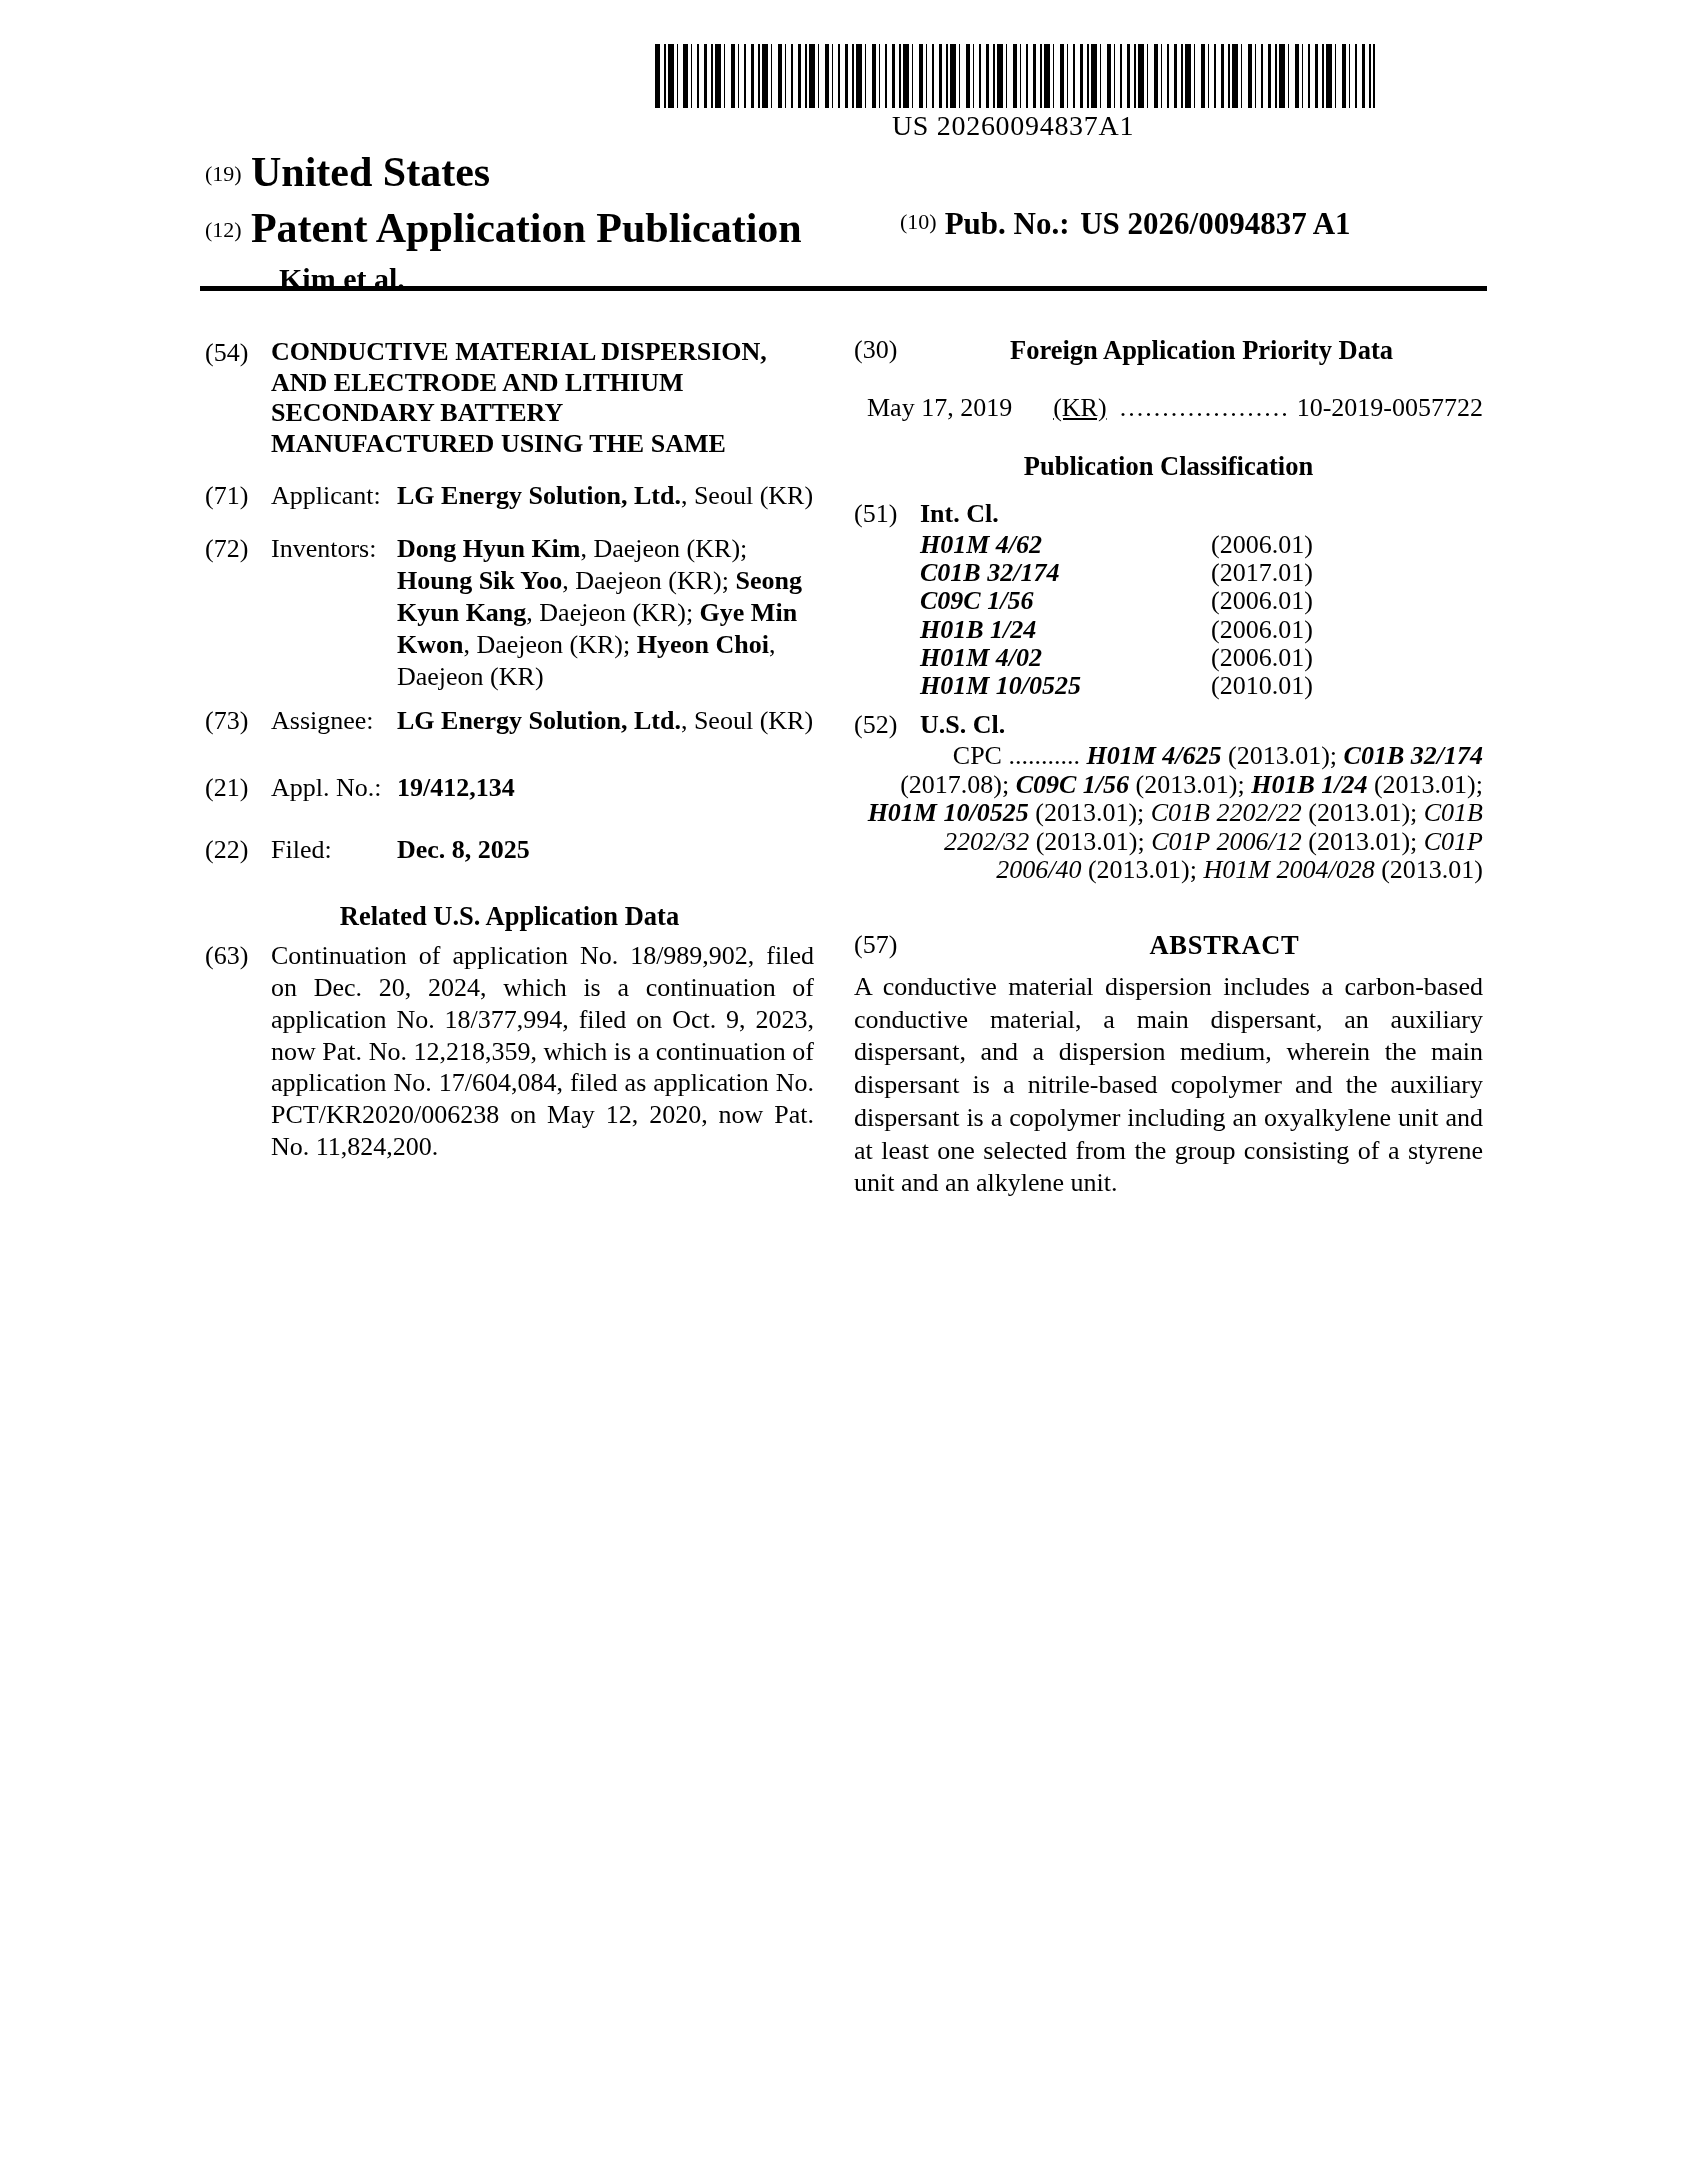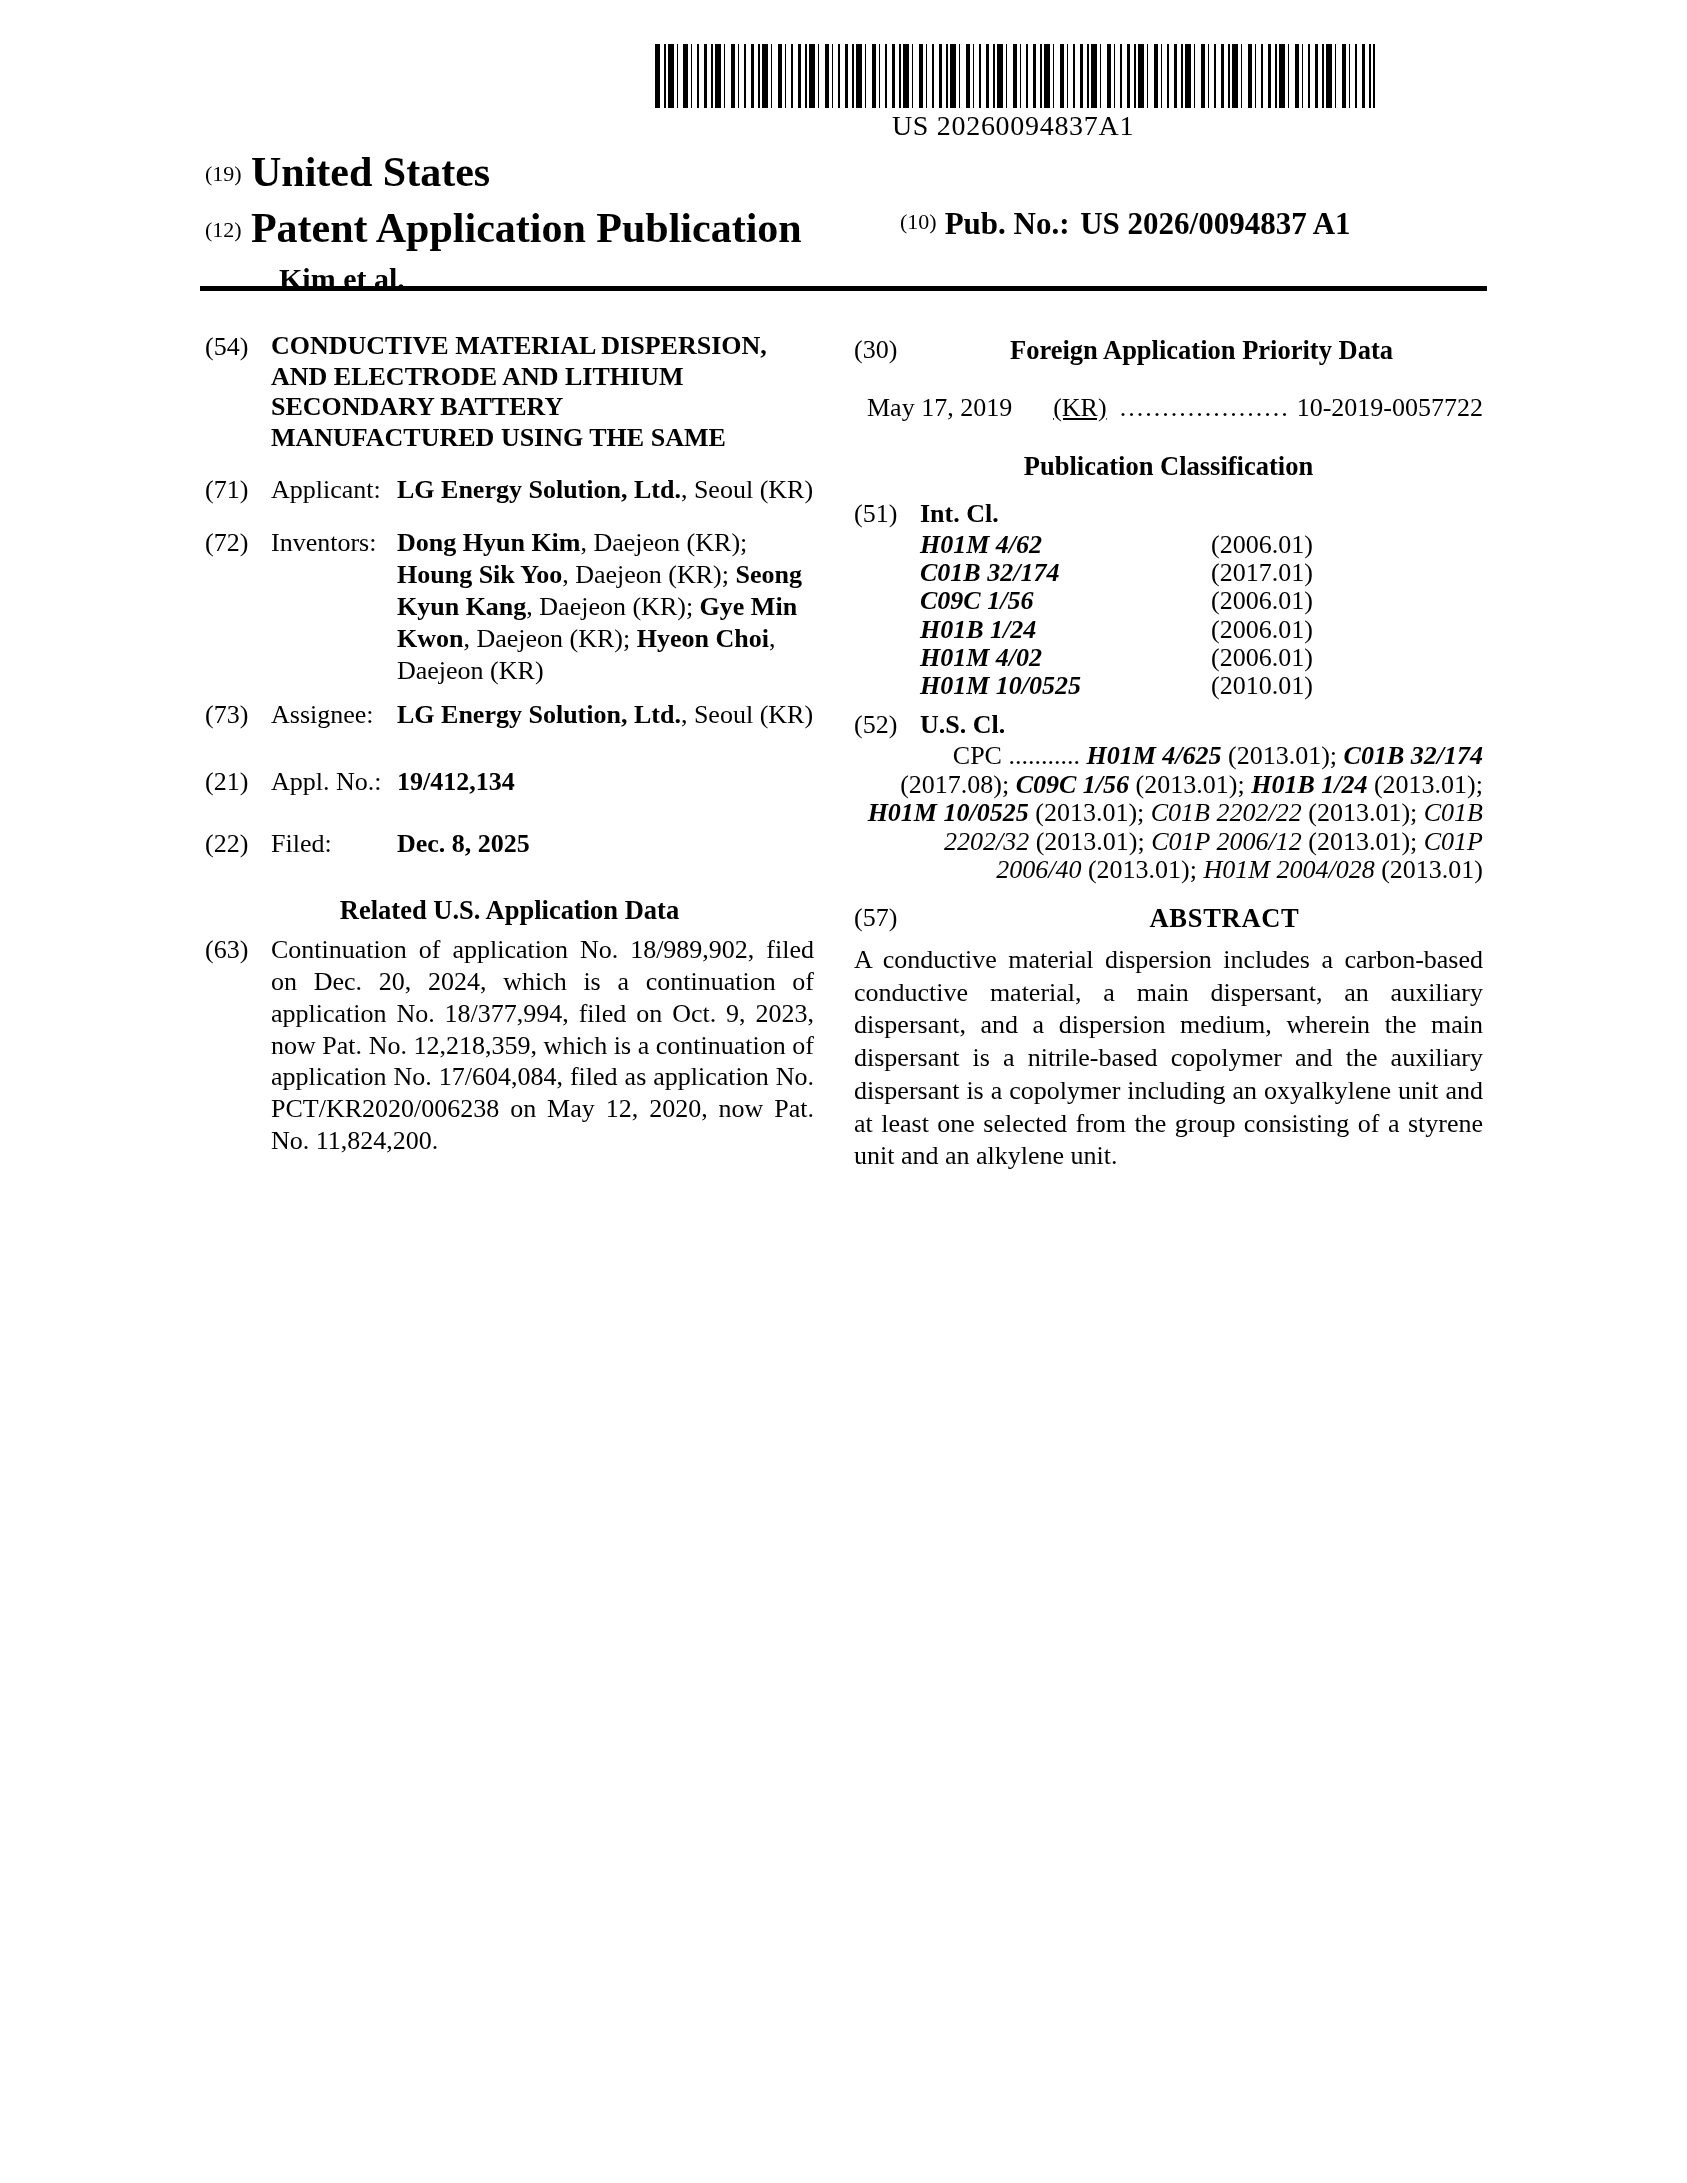--- a/index.html
+++ b/index.html
@@ -53,21 +53,21 @@
   .columns {
     position: absolute; left: 205px; top: 329px; width: 1277px;
     display: grid; grid-template-columns: 609px 629px; column-gap: 40px;
   }
   .entry { display: flex; align-items: flex-start; }
   .e-num { flex: 0 0 66px; }
   .e-label { flex: 0 0 126px; }
   .e-val { flex: 1; }
 
   
-  .t54 { margin-top: 2px; font-family: Liberation Serif, serif; }
+  .t54 { margin-top: 8px; font-family: Liberation Serif, serif; }
   .t54 .e-val { font-weight: bold; max-width: 516px; line-height: 1.18; }
   .t54 { margin-bottom: 20px; }
   .t71 { margin-bottom: 21px; justify-content: center; }
   .t72 { margin-bottom: 12px; }
   .t73 { margin-bottom: 36px; }
   .t21 { margin-bottom: 30px; }
   .t22 { margin-bottom: 34px; }
   .col-heading { font-weight: bold; text-align: center; font-size: 26.5px; }
   .related-heading { margin-bottom: 6.6px; }
   .t63 .e-val { text-align: justify; }
@@ -79,21 +79,21 @@
   .p-country { margin-left: 41px; text-decoration: underline; }
   .p-dots { flex: 1; overflow: hidden; margin: 0 9.3px 0 13.2px; letter-spacing: 2px; }
   .pubclass-heading { margin-top: 26.5px; }
   .t51 { margin-top: 14.6px; }
   .t51 .e-label, .t52 .e-label { font-weight: bold; flex: 0 0 auto; }
   .intcl-table { margin-left: 66px; line-height: 1.09; margin-top: 1.3px; }
   .intcl-row { display: flex; }
   .intcl-code { flex: 0 0 291px; font-weight: bold; font-style: italic; }
   .t52 { margin-top: 8px; }
   .cpc { text-align: right; line-height: 1.1; margin-top: 1.3px; }
-  .t57 { margin-top: 17px; gap: 46px; }
+  .t57 { margin-top: 44px; gap: 46px; }
   .t57 .col-heading { flex: 1; letter-spacing: 0.7px; }
   .abstract-text { margin-top: 9.3px; text-align: justify; line-height: 1.26; }
 </style>
 </head>
 <body>
 
 <div class="barcode-wrap">
   <div class="barcode"></div>
   <div class="barcode-number">US 20260094837A1</div>
 </div>

